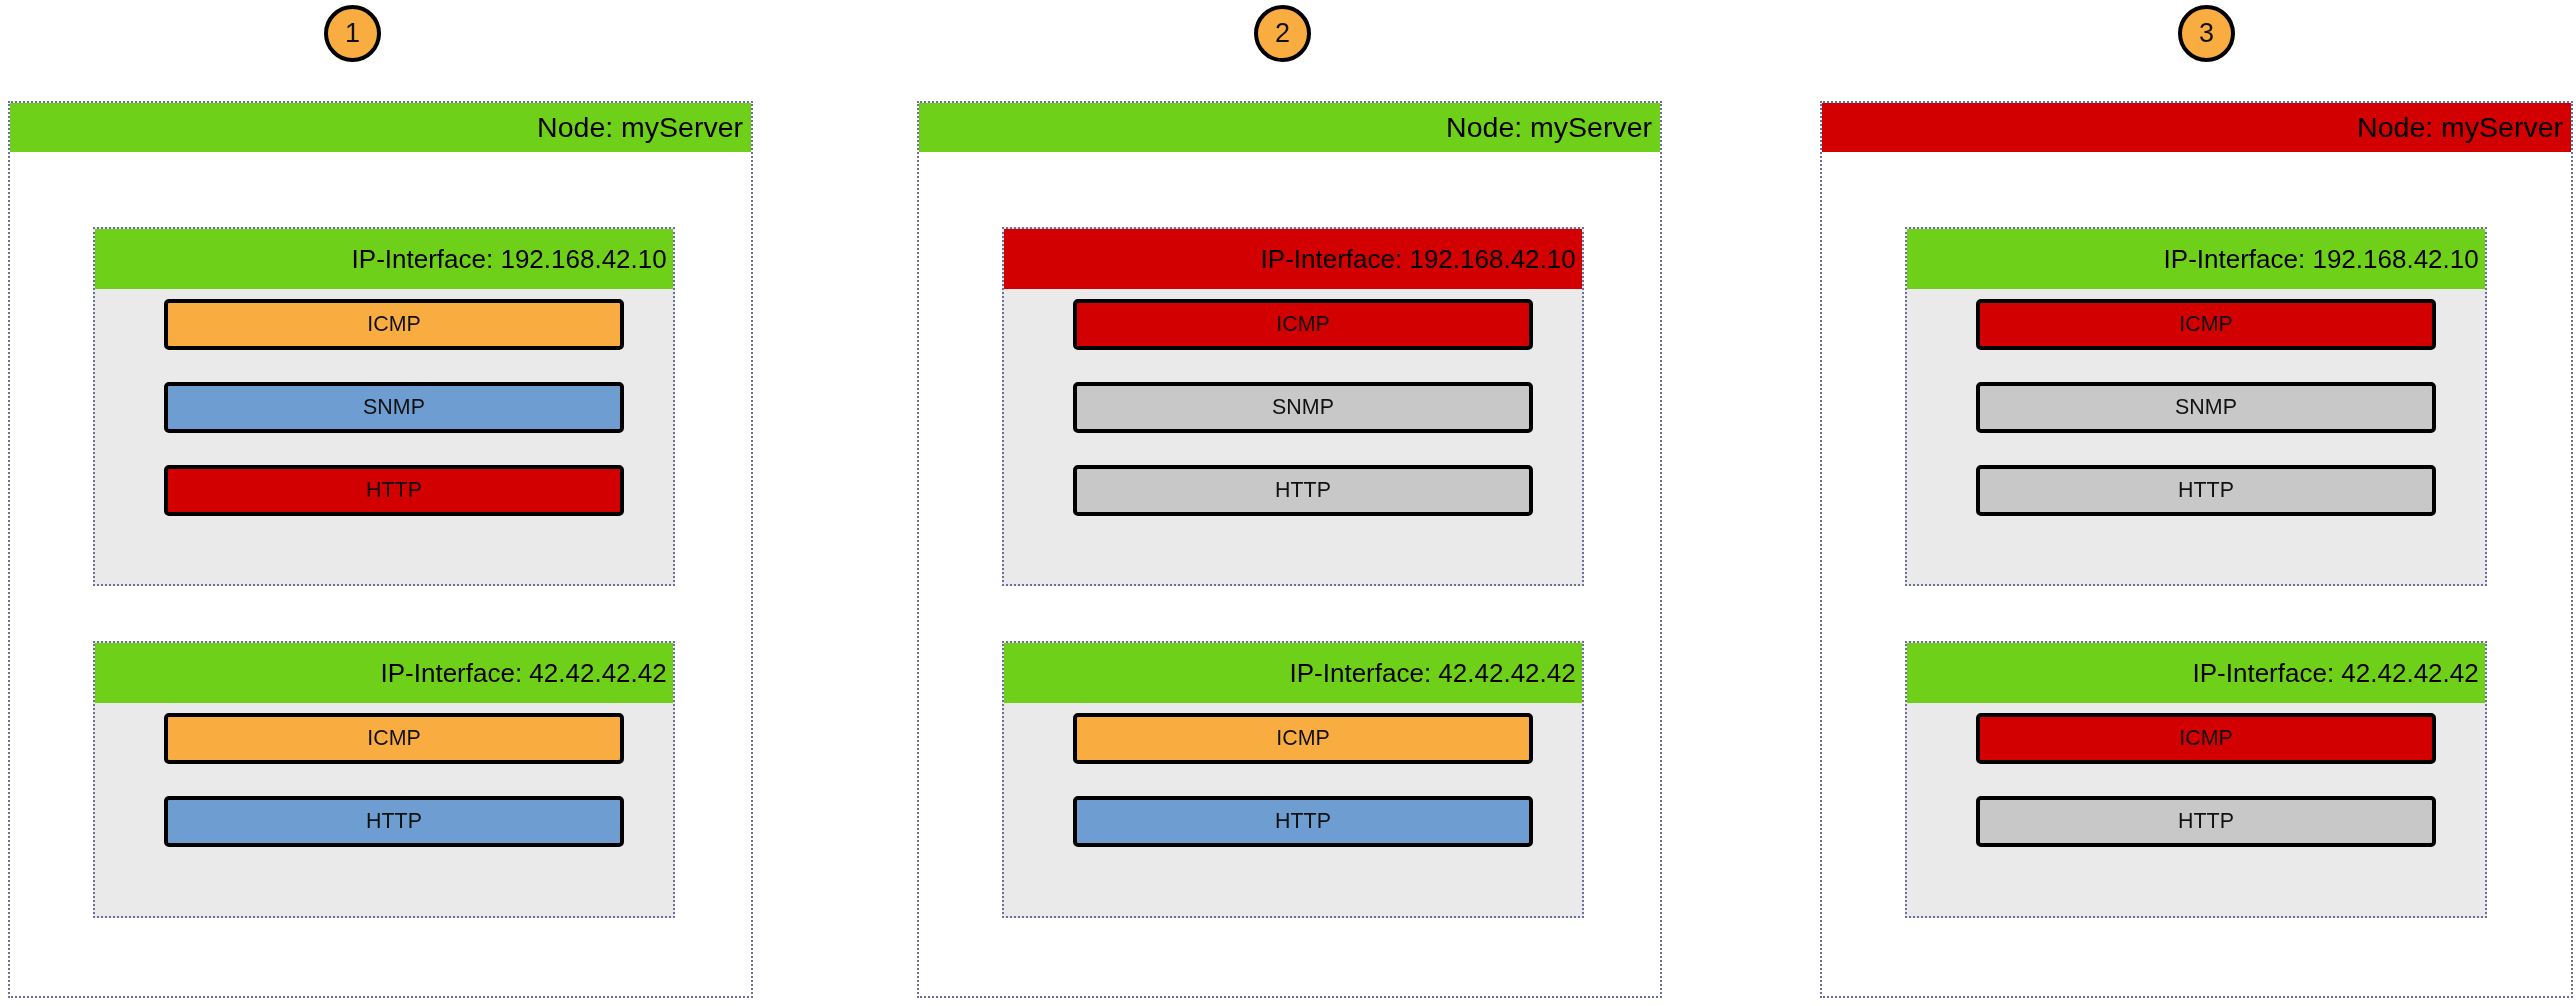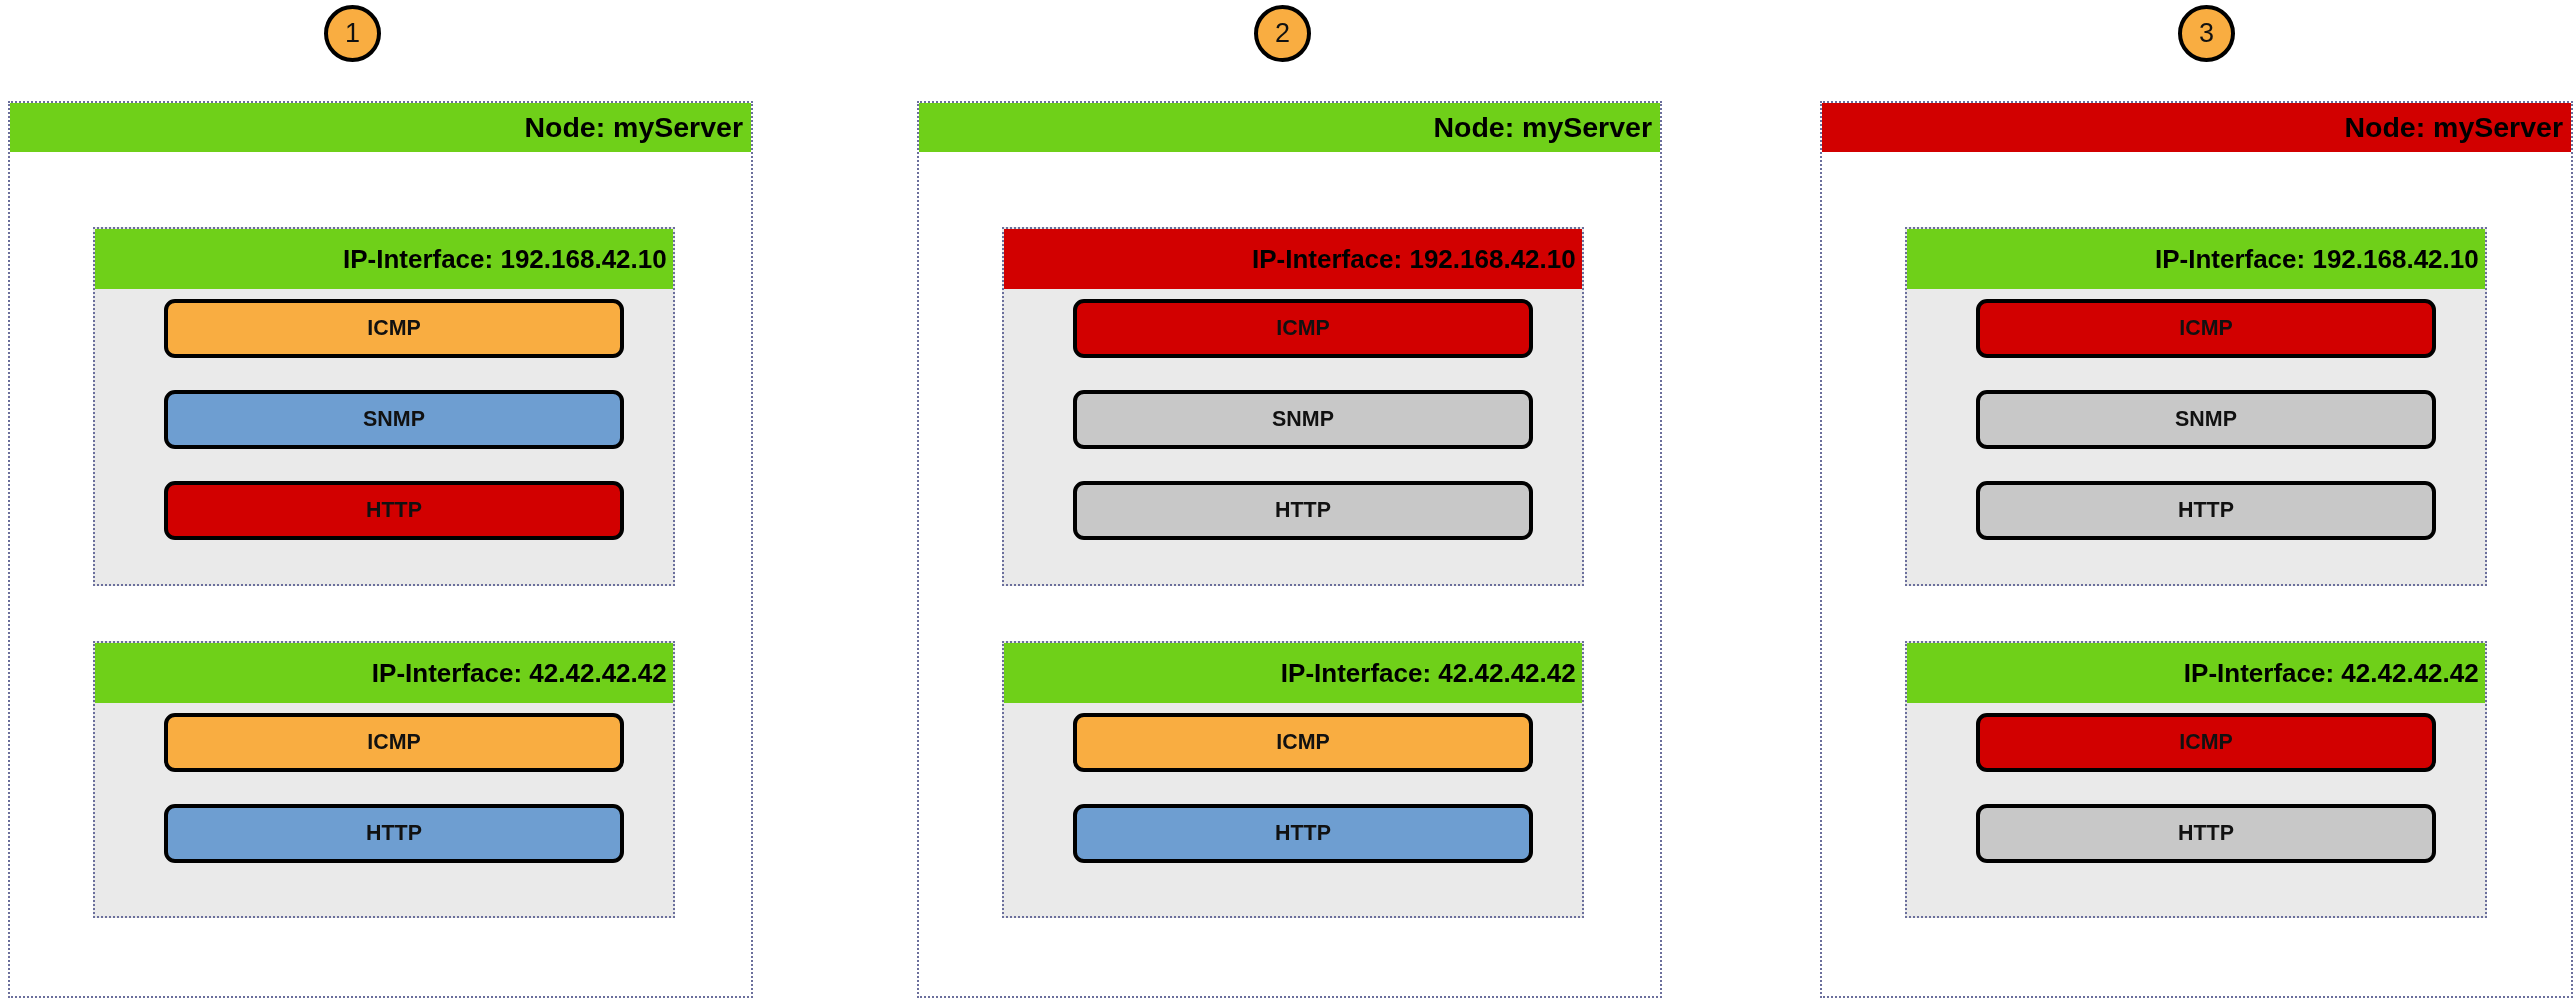--- a/index.html
+++ b/index.html
@@ -39,21 +39,20 @@
   }
 
   
   .node-panel {
     position: absolute;
     top: 101px;
     height: 897px;
     box-sizing: border-box;
     border: 2.4px dotted #6b6f9c;
     background: #ffffff;
-    font-weight: bold;
   }
 
   .node-header {
     position: absolute;
     left: 0;
     top: 0;
     right: 0;
     height: 49px;
     display: flex;
     align-items: center;
@@ -88,24 +87,24 @@
   }
 
   .services {
     position: absolute;
     left: 49px;
     right: 49px;
     top: 70px;
   }
 
   .service {
-    height: 59px;
+    height: 51px;
     margin-bottom: 32px;
     border: 4px solid #000000;
-    border-radius: 11px;
+    border-radius: 5px;
     box-sizing: border-box;
     display: flex;
     align-items: center;
     justify-content: center;
     font-size: 21.4px;
     color: #111111;
     margin-left: 20px;
   }
 
   

